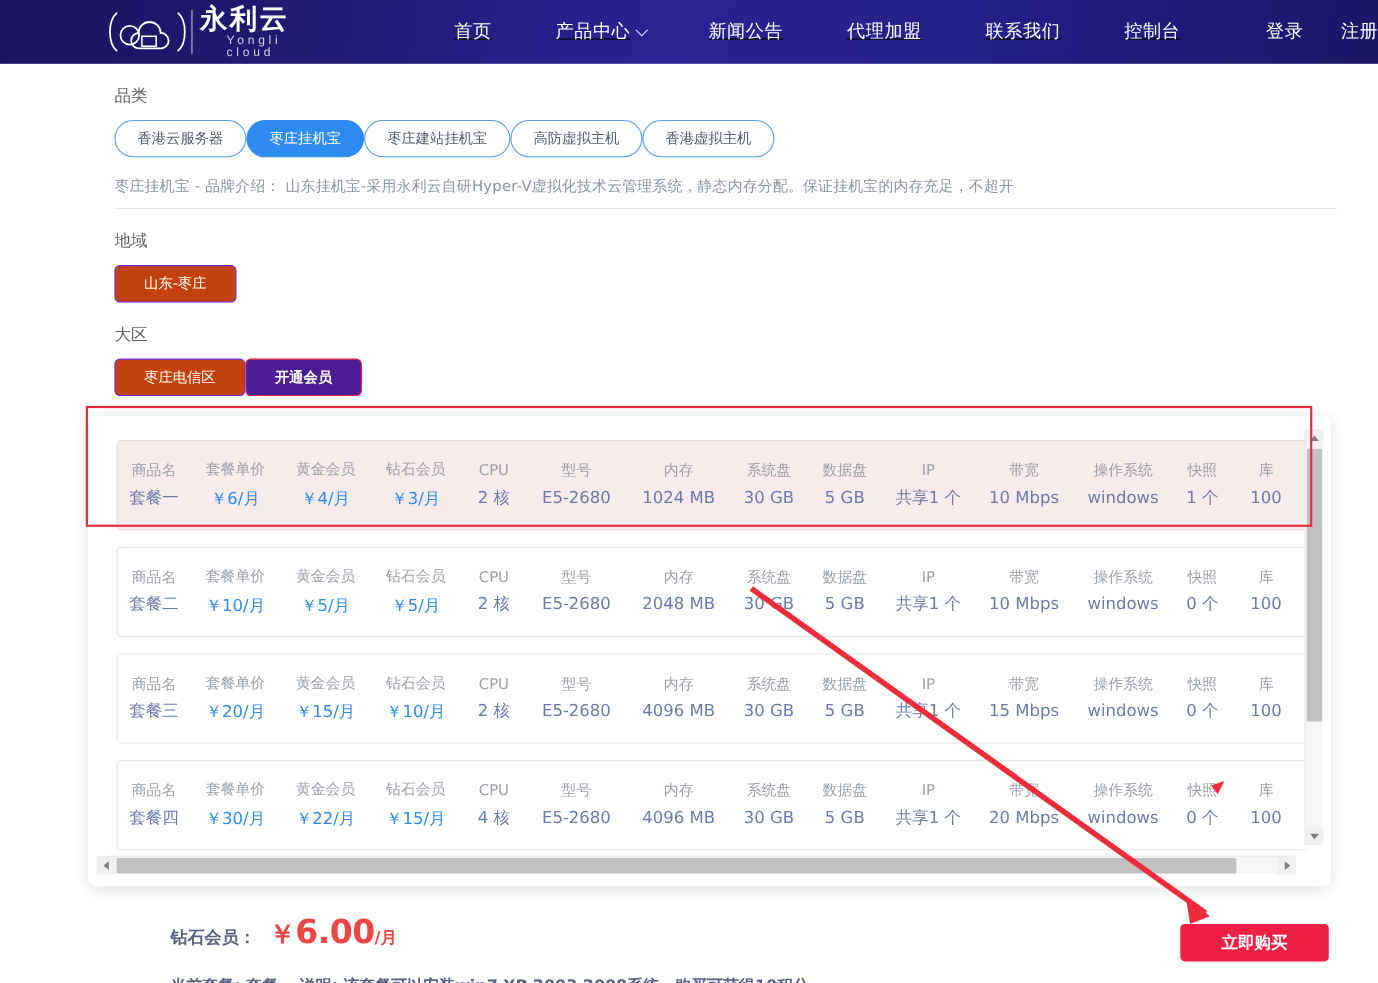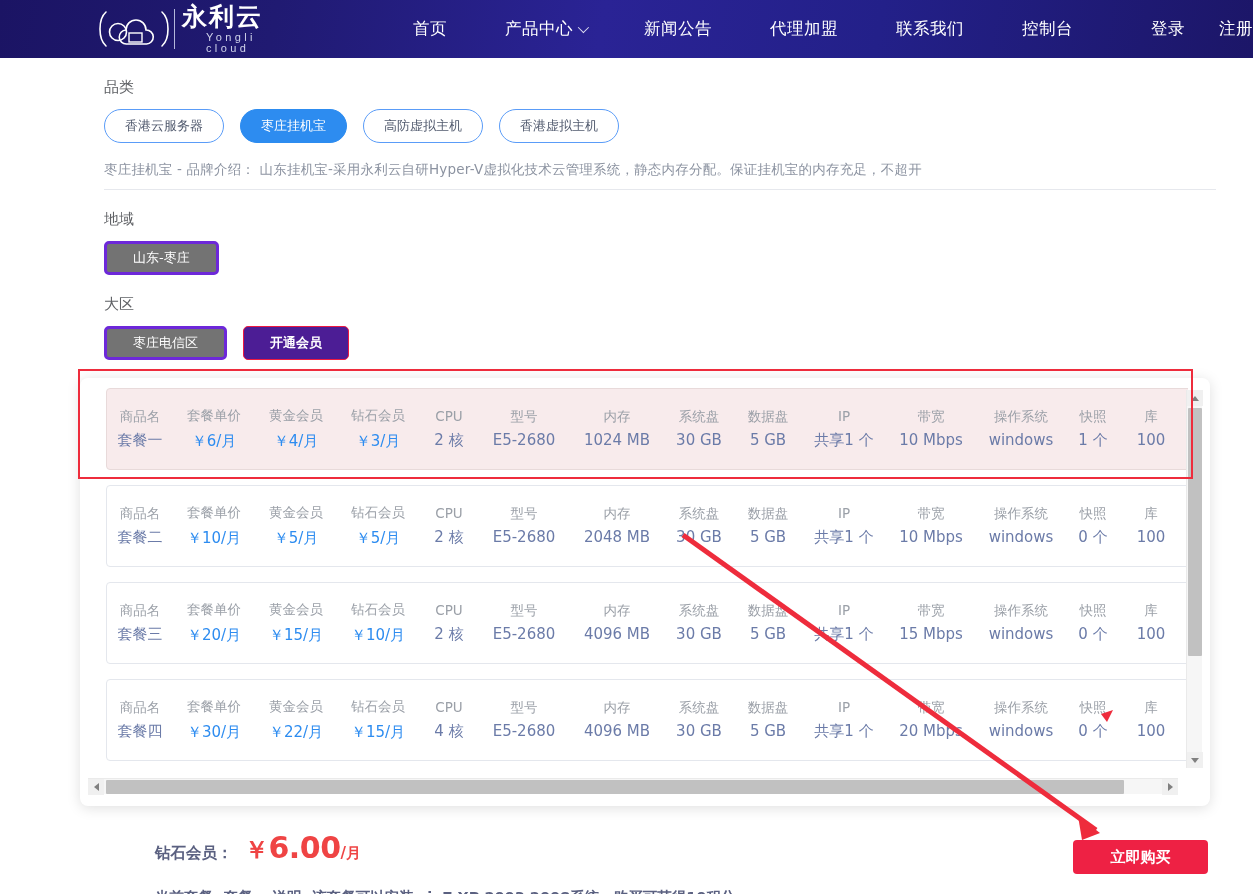--- a/index.html
+++ b/index.html
@@ -33,21 +33,21 @@
   .logo-text { display: flex; flex-direction: column; justify-content: center; line-height: 1; }
   .logo-cn {
     font-size: 25px; color: #ffffff; letter-spacing: 2px;
     font-weight: 700; font-family: "DejaVu Sans", sans-serif;
   }
   .logo-en {
     font-size: 11px; color: #cfd2ea; letter-spacing: 3.4px;
     margin-top: 3px; font-family: "Liberation Sans", sans-serif; margin-left: 24px;
   }
 
-  .nav-links { display: flex; align-items: flex-start; margin-left: 118px; }
+  .nav-links { display: flex; align-items: flex-start; margin-left: 118px; text-decoration: underline; }
   .nav-link {
     color: #ffffff; font-size: 16.5px; letter-spacing: .5px;
     padding: 0 0; margin-right: 58px; white-space: nowrap;
     cursor: pointer; display: flex; align-items: center; gap: 5px;
   }
   .nav-link:last-child { margin-right: 0; }
   .chev {
     display: inline-block; width: 8px; height: 8px;
     border-right: 1.4px solid #dcdcf0; border-bottom: 1.4px solid #dcdcf0;
     transform: rotate(45deg) translateY(-2px);
@@ -58,59 +58,59 @@
 
   
   .page { position: relative; width: 1253px; }
 
   .section-label {
     font-size: 15px; color: #606266;
     margin: 0 0 0 104px; padding-top: 20px;
     font-family: "DejaVu Sans", sans-serif;
   }
 
-  .btn-row { display: flex; align-items: flex-start; margin-left: 104px; margin-top: 12px; gap: 16px; }
+  .btn-row { display: flex; align-items: flex-start; margin-left: 104px; margin-top: 12px; }
 
   .pill {
     height: 34px; min-width: 86px;
     border-radius: 18px;
     display: flex; align-items: center; justify-content: center;
     font-size: 13px; padding: 0 20px; cursor: pointer;
     white-space: nowrap; font-family: "DejaVu Sans", sans-serif;
   }
   .pill.outline { border: 1px solid #5a9cf8; background: #ffffff; color: #515a6e; }
   .pill.primary { background: #2d8cf0; border: 1px solid #2d8cf0; color: #ffffff; }
 
   .rect-btn {
     height: 34px; border-radius: 5px;
     display: flex; align-items: center; justify-content: center;
     font-size: 13px; padding: 0 26px; cursor: pointer; white-space: nowrap;
     font-family: "DejaVu Sans", sans-serif;
   }
-  .rect-btn.blue { background: #737373; color: #fff; border: 3px solid #6d28d9; }
+  .rect-btn.blue { background: #c2410c; color: #fff; border: 1px solid #6d28d9; }
   .rect-btn.red  { background: #4c1d95; color: #fff; border: 1px solid #ed1941; font-weight: bold; }
 
   .brand-intro {
     margin: 18px 0 0 104px; width: 1112px;
     font-size: 13.5px; color: #8c93a1; letter-spacing: .2px;
     padding-bottom: 10px; border-bottom: 1px solid #e6e8ed;
     font-family: "DejaVu Sans", sans-serif; white-space: nowrap; overflow: hidden;
   }
 
   
   .pkg-card {
     position: relative;
     margin: 18px 0 0 80px;
     width: 1130px; height: 428px;
     background: #ffffff;
     border-radius: 8px;
     box-shadow: 0 2px 14px rgba(0,0,0,.13);
   }
   .pkg-scroll {
-    position: absolute; left: 0; top: 10px;
+    position: absolute; left: 0; top: 22px;
     width: 1108px; height: 384px;
     overflow: hidden;
   }
   .pkg-inner { padding: 0 0 0 26px; width: 1220px; }
 
   .pkg-row {
     position: relative;
     height: 82px; margin-bottom: 15px;
     border: 1px solid #e4e7ed; border-radius: 4px;
     background: #ffffff;
@@ -275,20 +275,23 @@
 
   <div class="section-label">品类</div>
   <div class="btn-row">
     <div class="pill outline">
       <span>香港云服务器</span>
     </div>
     <div class="pill primary">
       <span>枣庄挂机宝</span>
     </div>
     <div class="pill outline">
+      <span>枣庄建站挂机宝</span>
+    </div>
+    <div class="pill outline">
       <span>高防虚拟主机</span>
     </div>
     <div class="pill outline">
       <span>香港虚拟主机</span>
     </div>
   </div>
 
   <div class="brand-intro">枣庄挂机宝 - 品牌介绍： 山东挂机宝-采用永利云自研Hyper-V虚拟化技术云管理系统，静态内存分配。保证挂机宝的内存充足，不超开</div>
 
   <div class="section-label">地域</div>

